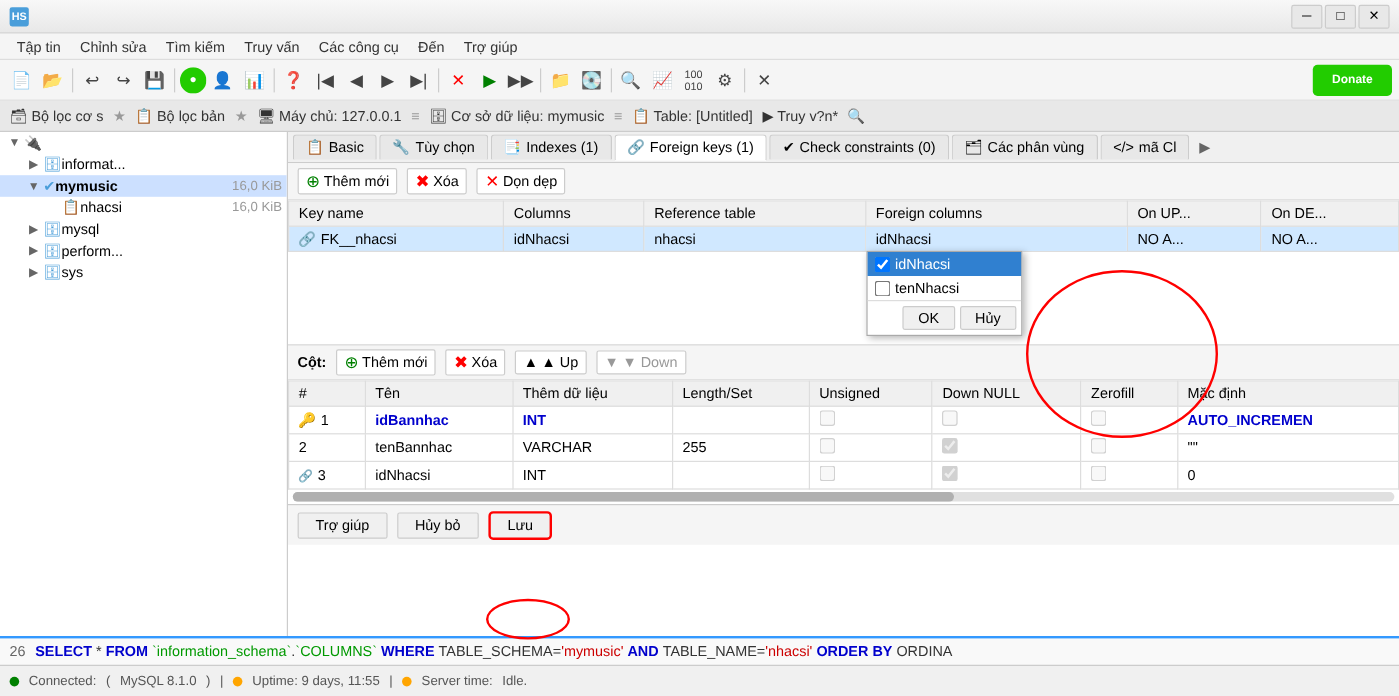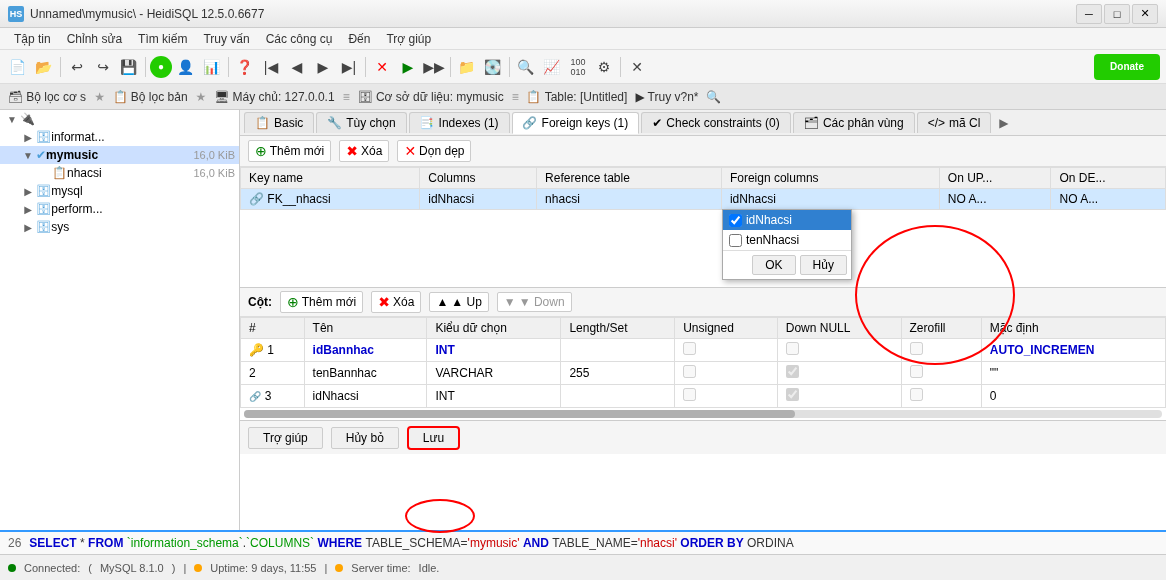--- a/index.html
+++ b/index.html
@@ -94,21 +94,20 @@
     .status-dot.yellow { background: orange; }
   </style>
 </head>
 <body>
 
 <div style="width:1166px; height:580px; display:flex; flex-direction:column; position:relative;">
 
   <div class="title-bar">
     <div class="title-bar-left">
       <div class="title-bar-icon">HS</div>
-      <span>Unnamed\mymusic\ - HeidiSQL 12.5.0.6677</span>
     </div>
     <div class="title-bar-controls">
       <button class="title-btn">─</button>
       <button class="title-btn">□</button>
       <button class="title-btn close">✕</button>
     </div>
   </div>
 
   <div class="menu-bar">
     <span class="menu-item">Tập tin</span>
@@ -350,21 +349,21 @@
               <span>▼</span>
               <span>▼ Down</span>
             </button>
           </div>
           <div class="col-table-wrap">
             <table class="col-table">
               <thead>
                 <tr>
                   <th>#</th>
                   <th>Tên</th>
-                  <th>Kiểu dữ chọn</th>
+                  <th>Thêm dữ liệu</th>
                   <th>Length/Set</th>
                   <th>Unsigned</th>
                   <th>Down NULL</th>
                   <th>Zerofill</th>
                   <th>Mặc định</th>
                 </tr>
               </thead>
               <tbody>
 
                 <tr>

